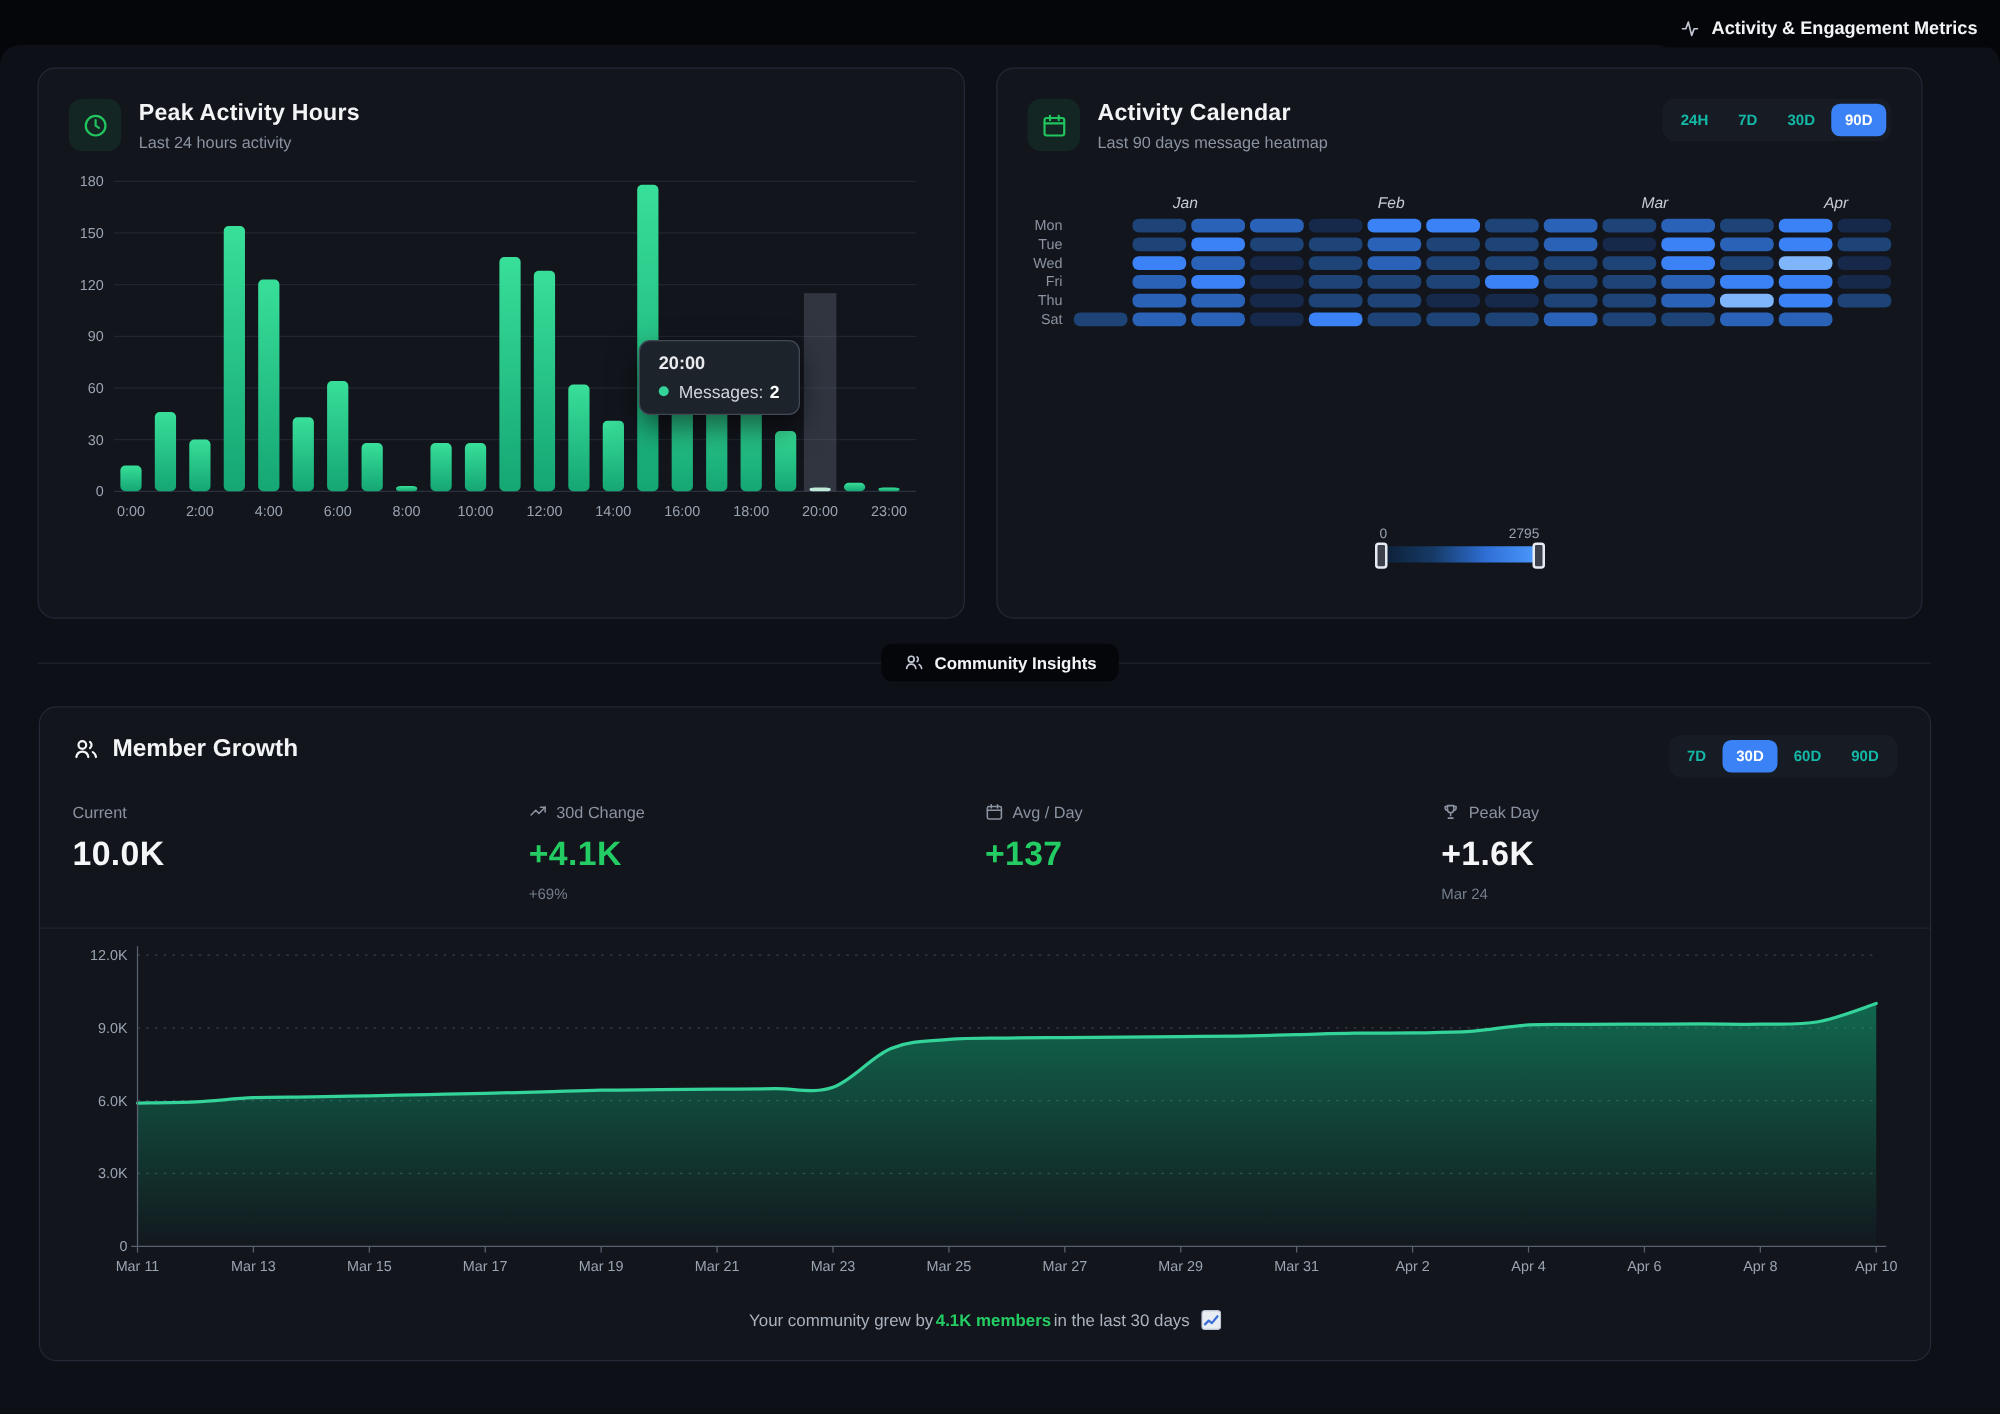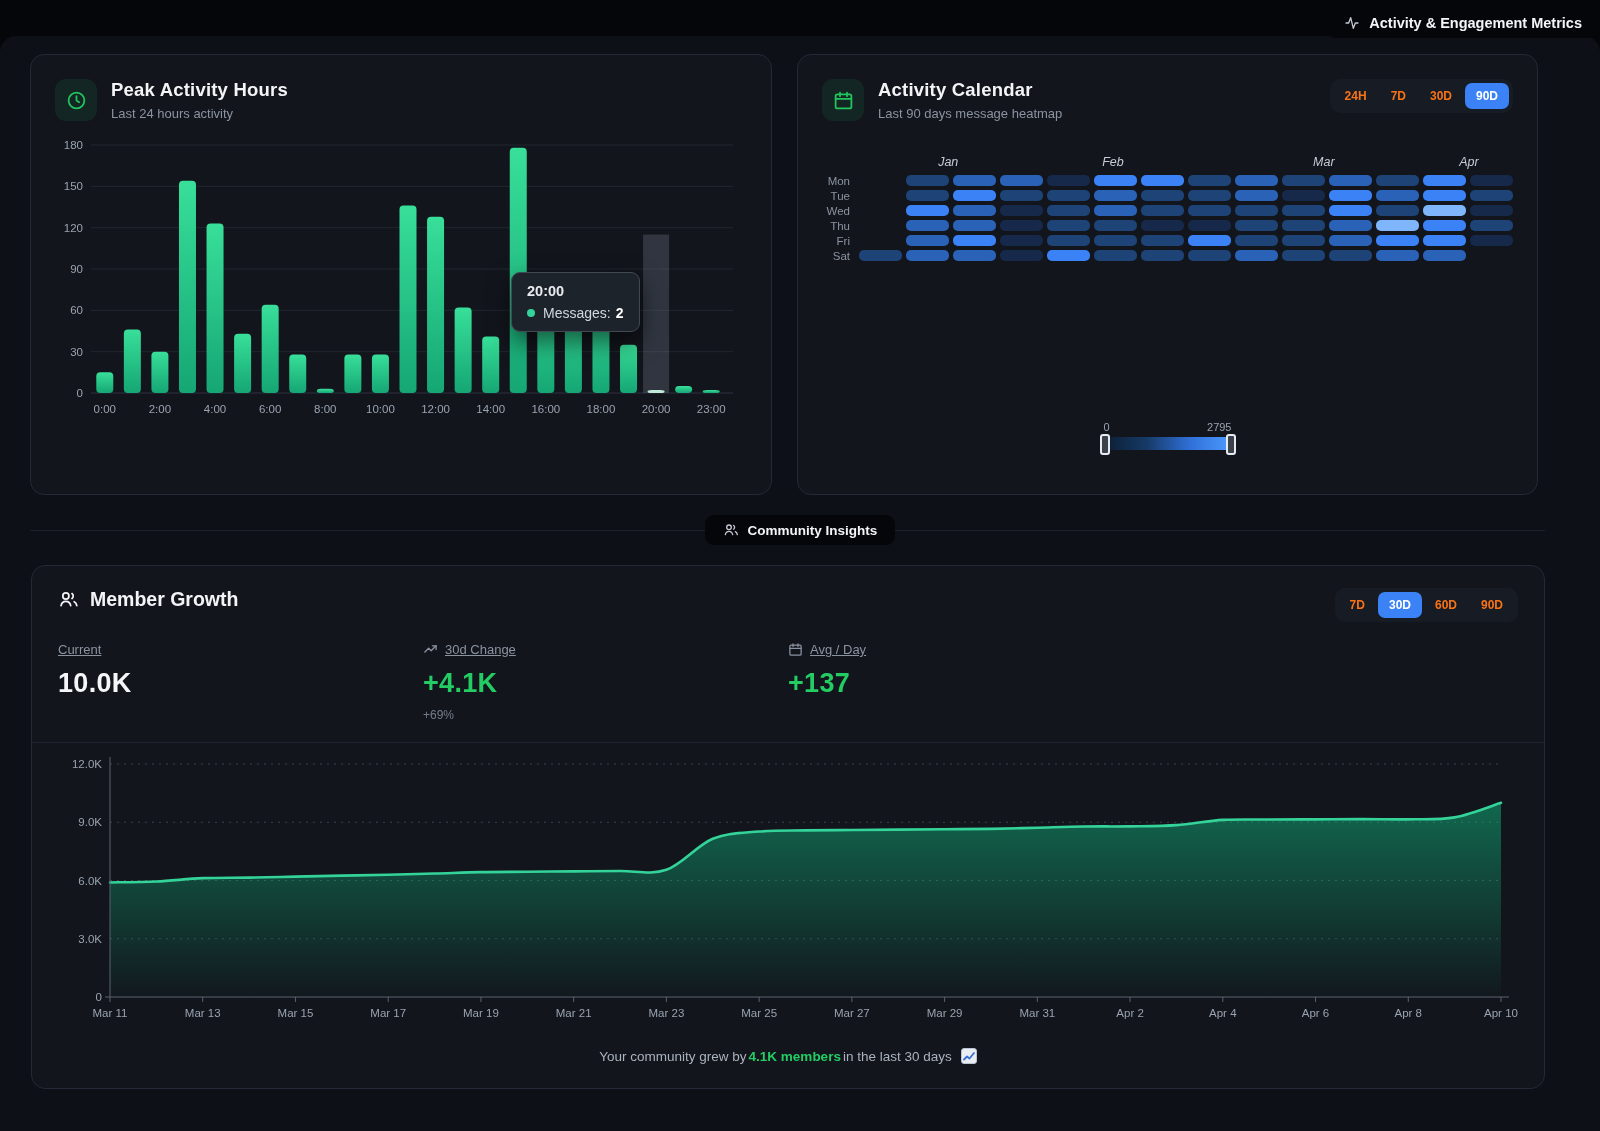--- a/index.html
+++ b/index.html
@@ -19,21 +19,21 @@
   
   .card{position:absolute;background:#12151c;border:1px solid #232936;border-radius:14px;box-sizing:border-box;}
   .card-head{display:flex;align-items:flex-start;gap:14px;padding:24px 24px 0 24px;}
   .icon-box{width:42px;height:42px;border-radius:11px;background:rgba(34,197,94,.10);
     display:flex;align-items:center;justify-content:center;flex:none;}
   .icon-box svg{width:21px;height:21px;stroke:#22c55e;fill:none;stroke-width:2;stroke-linecap:round;stroke-linejoin:round;}
   .card-title{font-size:18.5px;font-weight:700;color:#f3f4f6;letter-spacing:.2px;}
   .card-sub{font-size:13px;color:#8b93a1;margin-top:5px;}
   
   .filter-group{margin-left:auto;display:flex;gap:2px;background:#171c24;border-radius:10px;padding:4px;height:fit-content;}
-  .filter-btn{border:none;background:transparent;color:#f97316;font-family:inherit;
+  .filter-btn{border:none;background:transparent;color:#14b8a6;font-family:inherit;
     font-size:12px;font-weight:700;padding:6px 11px;border-radius:7px;cursor:pointer;}
   .filter-btn.active{background:#3b82f6;color:#fff;}
   
   .tooltip{position:absolute;left:480px;top:217px;z-index:5;background:#1d232b;border:1px solid #414954;
     border-radius:9px;padding:10px 15px;box-shadow:0 10px 24px rgba(0,0,0,.55);}
   .tt-time{font-size:14.5px;font-weight:700;color:#e8eaee;margin-bottom:6px;}
   .tt-row{display:flex;align-items:center;font-size:14px;color:#d2d7dd;}
   .tt-dot{width:8px;height:8px;border-radius:50%;background:#34d399;margin-right:8px;flex:none;}
   .tt-row b{color:#fff;margin-left:5px;}
   
@@ -48,21 +48,21 @@
   .hm-legend-labels{display:flex;justify-content:space-between;font-size:11px;color:#9aa3b0;margin-bottom:4px;}
   .hm-track{position:relative;height:13px;border-radius:3px;background:linear-gradient(90deg,#0c1e33,#163a66,#2f6fd6,#4d9bff);}
   .hm-handle{position:absolute;top:-3px;width:6px;height:17px;border:2px solid #e7ebf1;background:#3a414b;border-radius:3px;}
   .hm-handle.left{left:-4px;} .hm-handle.right{right:-4px;}
   
   .mg-head{display:flex;align-items:flex-start;padding:22px 26px 0 26px;}
   .mg-title-wrap{display:flex;align-items:center;gap:11px;}
   .mg-title-wrap svg{width:21px;height:21px;stroke:#f3f4f6;fill:none;stroke-width:2;stroke-linecap:round;stroke-linejoin:round;}
   .mg-title{font-size:19.5px;font-weight:700;color:#f3f4f6;}
   .stats-row{display:grid;grid-template-columns:1fr 1fr 1fr 1fr;padding:20px 26px 0 26px;}
-  .stat-label{display:flex;gap:7px;font-size:13px;color:#8b93a1;text-decoration:underline;}
+  .stat-label{display:flex;gap:7px;font-size:13px;color:#8b93a1;}
   .stat-label svg{width:15px;height:15px;stroke:#8b93a1;fill:none;stroke-width:2;stroke-linecap:round;stroke-linejoin:round;}
   .stat-value{font-size:27px;font-weight:800;margin-top:11px;color:#f5f6f8;letter-spacing:.3px;}
   .stat-value.green{color:#23cd63;}
   .stat-sub{font-size:12px;color:#747e8b;margin-top:9px;min-height:14px;}
   .stats-divider{border-top:1px solid #1d2430;margin-top:20px;}
   .growth-chart{position:relative;margin:6px 18px 0 26px;height:287px;}
   .growth-footer{text-align:center;margin-top:12px;font-size:13.5px;color:#aab2bd;display:flex;justify-content:center;align-items:center;gap:2px;}
   .growth-footer .hl{color:#23cd63;font-weight:700;}
   .growth-footer svg{margin-left:7px;}
   text{font-family:"Liberation Sans","DejaVu Sans",sans-serif;}
@@ -234,52 +234,52 @@
             <div class="hm-cell" style="background:#1d4377"></div>
             <div class="hm-cell" style="background:#1d4377"></div>
             <div class="hm-cell" style="background:#1d4377"></div>
             <div class="hm-cell" style="background:#1d4377"></div>
             <div class="hm-cell" style="background:#3b82f6"></div>
             <div class="hm-cell" style="background:#1d4377"></div>
             <div class="hm-cell" style="background:#7fb5fa"></div>
             <div class="hm-cell" style="background:#16294a"></div>
           </div>
           <div class="hm-row">
+            <span class="hm-label">Fri</span>
+            <div class="hm-cell" style="background:transparent"></div>
+            <div class="hm-cell" style="background:#2a62b8"></div>
+            <div class="hm-cell" style="background:#3b82f6"></div>
+            <div class="hm-cell" style="background:#16294a"></div>
+            <div class="hm-cell" style="background:#1d4377"></div>
+            <div class="hm-cell" style="background:#1d4377"></div>
+            <div class="hm-cell" style="background:#1d4377"></div>
+            <div class="hm-cell" style="background:#3b82f6"></div>
+            <div class="hm-cell" style="background:#1d4377"></div>
+            <div class="hm-cell" style="background:#1d4377"></div>
+            <div class="hm-cell" style="background:#2a62b8"></div>
+            <div class="hm-cell" style="background:#3b82f6"></div>
+            <div class="hm-cell" style="background:#3b82f6"></div>
+            <div class="hm-cell" style="background:#16294a"></div>
+          </div>
+          <div class="hm-row">
             <span class="hm-label">Thu</span>
             <div class="hm-cell" style="background:transparent"></div>
             <div class="hm-cell" style="background:#2a62b8"></div>
             <div class="hm-cell" style="background:#2a62b8"></div>
             <div class="hm-cell" style="background:#16294a"></div>
             <div class="hm-cell" style="background:#1d4377"></div>
             <div class="hm-cell" style="background:#1d4377"></div>
             <div class="hm-cell" style="background:#16294a"></div>
             <div class="hm-cell" style="background:#16294a"></div>
             <div class="hm-cell" style="background:#1d4377"></div>
             <div class="hm-cell" style="background:#1d4377"></div>
             <div class="hm-cell" style="background:#2a62b8"></div>
             <div class="hm-cell" style="background:#7fb5fa"></div>
             <div class="hm-cell" style="background:#3b82f6"></div>
             <div class="hm-cell" style="background:#1d4377"></div>
-          </div>
-          <div class="hm-row">
-            <span class="hm-label">Fri</span>
-            <div class="hm-cell" style="background:transparent"></div>
-            <div class="hm-cell" style="background:#2a62b8"></div>
-            <div class="hm-cell" style="background:#3b82f6"></div>
-            <div class="hm-cell" style="background:#16294a"></div>
-            <div class="hm-cell" style="background:#1d4377"></div>
-            <div class="hm-cell" style="background:#1d4377"></div>
-            <div class="hm-cell" style="background:#1d4377"></div>
-            <div class="hm-cell" style="background:#3b82f6"></div>
-            <div class="hm-cell" style="background:#1d4377"></div>
-            <div class="hm-cell" style="background:#1d4377"></div>
-            <div class="hm-cell" style="background:#2a62b8"></div>
-            <div class="hm-cell" style="background:#3b82f6"></div>
-            <div class="hm-cell" style="background:#3b82f6"></div>
-            <div class="hm-cell" style="background:#16294a"></div>
           </div>
           <div class="hm-row">
             <span class="hm-label">Sat</span>
             <div class="hm-cell" style="background:#1d4377"></div>
             <div class="hm-cell" style="background:#2a62b8"></div>
             <div class="hm-cell" style="background:#2a62b8"></div>
             <div class="hm-cell" style="background:#16294a"></div>
             <div class="hm-cell" style="background:#3b82f6"></div>
             <div class="hm-cell" style="background:#1d4377"></div>
             <div class="hm-cell" style="background:#1d4377"></div>
@@ -357,20 +357,32 @@
       <div>
         <div class="stat-label">
           <svg viewBox="0 0 24 24">
               <rect x="3" y="5" width="18" height="16" rx="2"></rect>
               <path d="M8 3v4M16 3v4M3 10h18"></path>
             </svg>
           <span>Avg / Day</span>
         </div>
         <div class="stat-value green">+137</div>
         <div class="stat-sub"></div>
+      </div>
+      <div>
+        <div class="stat-label">
+          <svg viewBox="0 0 24 24">
+              <path d="M8 4h8v5a4 4 0 0 1-8 0z"></path>
+              <path d="M8 5H5v2a3 3 0 0 0 3 3M16 5h3v2a3 3 0 0 1-3 3"></path>
+              <path d="M12 13v4M9 20h6"></path>
+            </svg>
+          <span>Peak Day</span>
+        </div>
+        <div class="stat-value">+1.6K</div>
+        <div class="stat-sub">Mar 24</div>
       </div>
     </div>
     <div class="stats-divider"></div>
 
     <div class="growth-chart">
       <svg id="growth-svg" width="1462" height="287" style="display:block;">
         <defs>
           <linearGradient id="growthFill" x1="0" y1="0" x2="0" y2="1">
             <stop offset="0" stop-color="#10b981" stop-opacity="0.5"></stop>
             <stop offset="1" stop-color="#10b981" stop-opacity="0.02"></stop>

